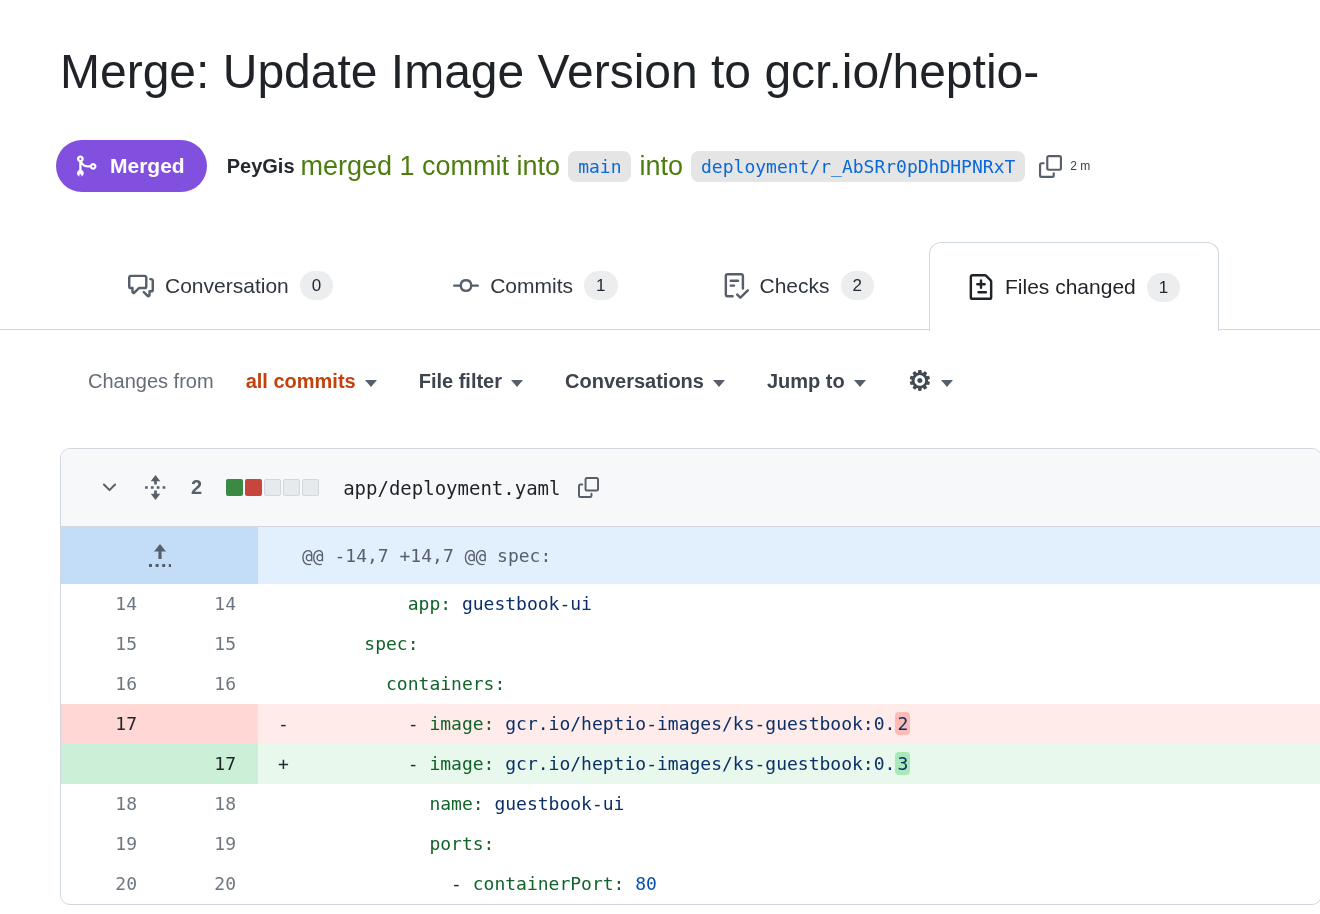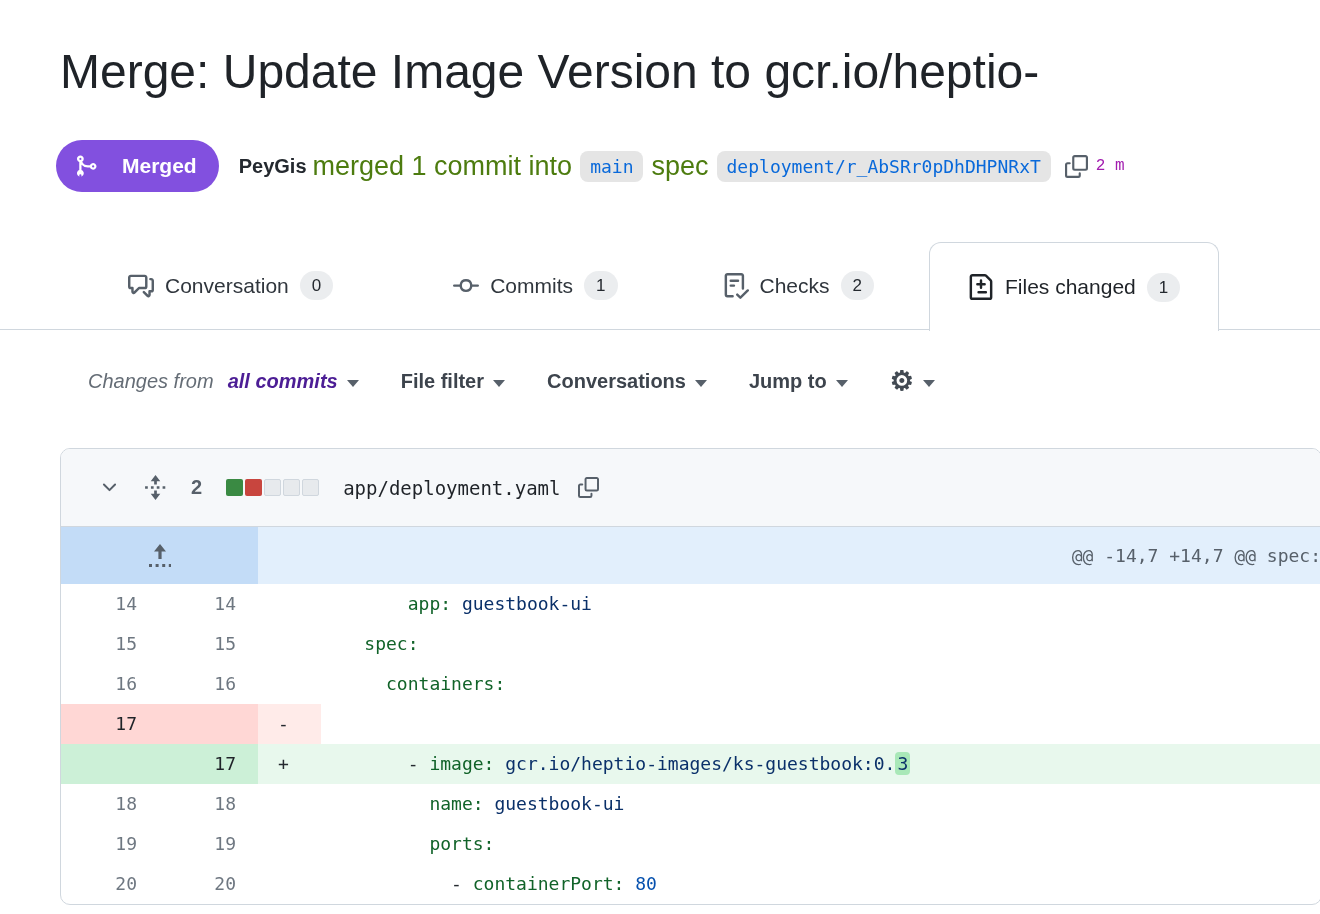--- a/index.html
+++ b/index.html
@@ -15,32 +15,32 @@
     position:absolute; top:44px; left:60px; width:1400px;
     font-size:48px; font-weight:500; color:#1f2328; white-space:nowrap; overflow:hidden;
   }
 
   
   .meta-row {
     position:absolute; top:140px; left:56px; height:52px;
     display:flex; align-items:center; white-space:nowrap;
   }
   .merged-badge {
-    display:inline-flex; align-items:center; gap:24px;
+    display:inline-flex; align-items:center; gap:12px;
     background:#8250df; color:#fff; height:52px; padding:0 22px 0 18px;
     border-radius:28px; font-size:21px; font-weight:600;
   }
   .meta-text { font-size:27px; color:#4d7c0f; }
   .meta-author { font-weight:700; color:#24292f; margin:0 6px 0 20px; font-size:20px; }
   .branch-pill {
     font-family:"DejaVu Sans Mono", monospace; font-size:18px; color:#0969da;
     background:#e5e5e5; border-radius:8px; padding:5px 10px; margin:0 8px;
   }
   .copy-btn { display:inline-flex; align-items:center; margin:0 8px 0 6px; cursor:pointer; }
-  .time-ago { font-size:16px; color:#a21caf;font-family:Liberation Mono, monospace; }
+  .time-ago { font-size:12px; color:#404040; }
 
   
   .tab-nav {
     position:absolute; top:242px; left:0; width:1320px; height:88px;
     border-bottom:1.5px solid #d0d7de;
     display:flex; align-items:stretch; padding-left:98px; white-space:nowrap;
   }
   .tab {
     display:flex; align-items:center; gap:11px; padding:0 30px; cursor:pointer;
     font-size:21px; color:#30363d;
@@ -65,21 +65,21 @@
     position:absolute; top:368px; left:88px; display:flex; align-items:center;
     font-size:20px; color:#656d76; white-space:nowrap;
   }
   .filter-item { display:inline-flex; align-items:center; gap:9px; cursor:pointer;
     color:#3d444d; font-weight:700; }
   .filter-gap { margin-right:42px; }
   .caret {
     width:0; height:0; border-left:6px solid transparent; border-right:6px solid transparent;
     border-top:7px solid #57606a; display:inline-block; margin-top:3px;
   }
-  .changes-from b { color:#4c1d95; font-weight:700; margin-left:5px; }
+  .changes-from b { color:#c2410c; font-weight:700; margin-left:23px; }
   .gear-glyph { font-size:27px; color:#424a53; line-height:1; }
 
   
   .diff-card {
     position:absolute; top:448px; left:60px; width:1262px;
     border:1.5px solid #d0d7de; border-radius:10px; background:#fff; overflow:hidden;
   }
   .file-header {
     height:78px; background:#f6f8fa; border-bottom:1.5px solid #d0d7de;
     display:flex; align-items:center; padding-left:38px; gap:24px;
@@ -95,21 +95,21 @@
   .file-copy { display:inline-flex; color:#57606a; cursor:pointer; margin-left:-6px; }
 
   
   .hunk-row { display:flex; height:57px; }
   .hunk-gutter {
     flex:0 0 197px; background:#c3dcf7; display:flex; align-items:center; justify-content:center;
     cursor:pointer;
   }
   .hunk-body {
     flex:1; background:#e2effc; font-family:"DejaVu Sans Mono", monospace;
-    font-size:18px; color:#57606a; line-height:57px; padding-left:44px; white-space:pre;text-align:right;
+    font-size:18px; color:#57606a; line-height:57px; padding-left:44px; white-space:pre;
   }
 
   
   .drow { display:flex; height:40px; font-family:"DejaVu Sans Mono", monospace; font-size:18px; }
   .num { flex:0 0 98px; text-align:right; padding-right:22px; line-height:40px;
          color:#6e7781; cursor:pointer; }
   .num.n2 { flex:0 0 99px; }
   .marker { flex:0 0 63px; padding-left:20px; line-height:40px; color:#24292f; }
   .codecell { flex:1; line-height:40px; white-space:pre; }
   .row-del .num { background:#ffd7d5; color:#1f2328; }
@@ -133,21 +133,21 @@
     <span style="display:inline-flex;">
       <svg width="24" height="24" viewBox="0 0 16 16" fill="#ffffff">
           <path d="M5.45 5.154A4.25 4.25 0 0 0 9.25 7.5h1.378a2.251 2.251 0 1 1 0 1.5H9.25A5.734 5.734 0 0 1 5 7.123v3.505a2.25 2.25 0 1 1-1.5 0V5.372a2.25 2.25 0 1 1 1.95-.218ZM4.25 13.5a.75.75 0 1 0 0 1.5.75.75 0 0 0 0-1.5Zm8.5-4.5a.75.75 0 1 0 0-1.5.75.75 0 0 0 0 1.5ZM5 3.25a.75.75 0 1 0 0 .005V3.25Z"></path>
         </svg>
     </span>
     <span>Merged</span>
   </span>
   <span class="meta-author">PeyGis</span>
   <span class="meta-text">merged 1 commit into</span>
   <span class="branch-pill">main</span>
-  <span class="meta-text">spec</span>
+  <span class="meta-text">into</span>
   <span class="branch-pill">deployment/r_AbSRr0pDhDHPNRxT</span>
   <span class="copy-btn">
     <span style="display:inline-flex;color:#57606a;">
       <svg width="23" height="23" viewBox="0 0 16 16" fill="currentColor">
           <path d="M0 6.75C0 5.784.784 5 1.75 5h1.5a.75.75 0 0 1 0 1.5h-1.5a.25.25 0 0 0-.25.25v7.5c0 .138.112.25.25.25h7.5a.25.25 0 0 0 .25-.25v-1.5a.75.75 0 0 1 1.5 0v1.5A1.75 1.75 0 0 1 9.25 16h-7.5A1.75 1.75 0 0 1 0 14.25Zm5-5C5 .784 5.784 0 6.75 0h7.5C15.216 0 16 .784 16 1.75v7.5A1.75 1.75 0 0 1 14.25 11h-7.5A1.75 1.75 0 0 1 5 9.25Zm1.75-.25a.25.25 0 0 0-.25.25v7.5c0 .138.112.25.25.25h7.5a.25.25 0 0 0 .25-.25v-7.5a.25.25 0 0 0-.25-.25Z"></path>
         </svg>
     </span>
   </span>
   <span class="time-ago">2 m</span>
 </div>
@@ -186,21 +186,21 @@
           <path d="M1 1.75C1 .784 1.784 0 2.75 0h7.586c.464 0 .909.184 1.237.513l2.914 2.914c.329.328.513.773.513 1.237v9.586A1.75 1.75 0 0 1 13.25 16H2.75A1.75 1.75 0 0 1 1 14.25Zm1.75-.25a.25.25 0 0 0-.25.25v12.5c0 .138.112.25.25.25h10.5a.25.25 0 0 0 .25-.25V4.664a.25.25 0 0 0-.073-.177l-2.914-2.914a.25.25 0 0 0-.177-.073Z"></path>
           <path d="M8 3.25a.75.75 0 0 1 .75.75v1.5h1.5a.75.75 0 0 1 0 1.5h-1.5v1.5a.75.75 0 0 1-1.5 0V7h-1.5a.75.75 0 0 1 0-1.5h1.5V4A.75.75 0 0 1 8 3.25Zm-2.25 8a.75.75 0 0 1 .75-.75h4.5a.75.75 0 0 1 0 1.5H6.5a.75.75 0 0 1-.75-.75Z"></path>
         </svg>
     </span>
     <span>Files changed</span>
     <span class="counter">1</span>
   </div>
 </nav>
 
 <div class="filter-bar">
-  <span class="filter-item filter-gap changes-from" style="font-weight:400;color:#656d76;font-style:italic;">
+  <span class="filter-item filter-gap changes-from" style="font-weight:400;color:#656d76;">
     <span>Changes from</span>
     <b>all commits</b>
     <span class="caret"></span>
   </span>
   <span class="filter-item filter-gap">
     <span>File filter</span>
     <span class="caret"></span>
   </span>
   <span class="filter-item filter-gap">
     <span>Conversations</span>
@@ -274,20 +274,21 @@
       <div class="drow row-context">
         <div class="num">16</div>
         <div class="num n2">16</div>
         <div class="marker"></div>
         <div class="codecell"><span class="t-p">      </span><span class="t-k">containers:</span></div>
       </div>
       <div class="drow row-del">
         <div class="num">17</div>
         <div class="num n2"></div>
         <div class="marker">-</div>
+        <div class="codecell"><span class="t-p">        - </span><span class="t-k">image:</span><span class="t-p"> </span><span class="t-s">gcr.io/heptio-images/ks-guestbook:0.</span><span class="t-s hl-del">2</span></div>
       </div>
       <div class="drow row-add">
         <div class="num"></div>
         <div class="num n2">17</div>
         <div class="marker">+</div>
         <div class="codecell"><span class="t-p">        - </span><span class="t-k">image:</span><span class="t-p"> </span><span class="t-s">gcr.io/heptio-images/ks-guestbook:0.</span><span class="t-s hl-add">3</span></div>
       </div>
       <div class="drow row-context">
         <div class="num">18</div>
         <div class="num n2">18</div>

